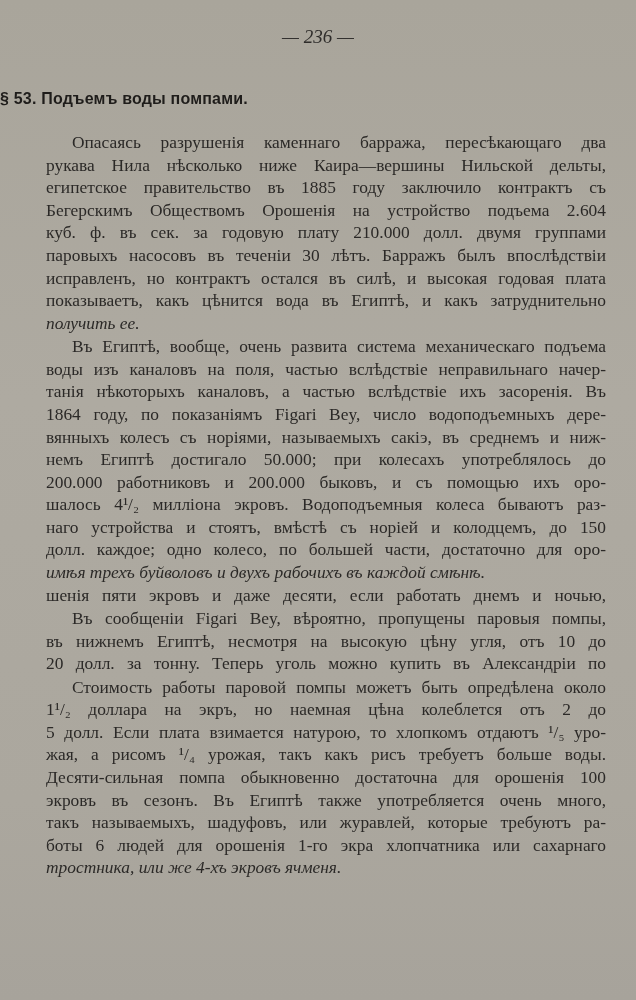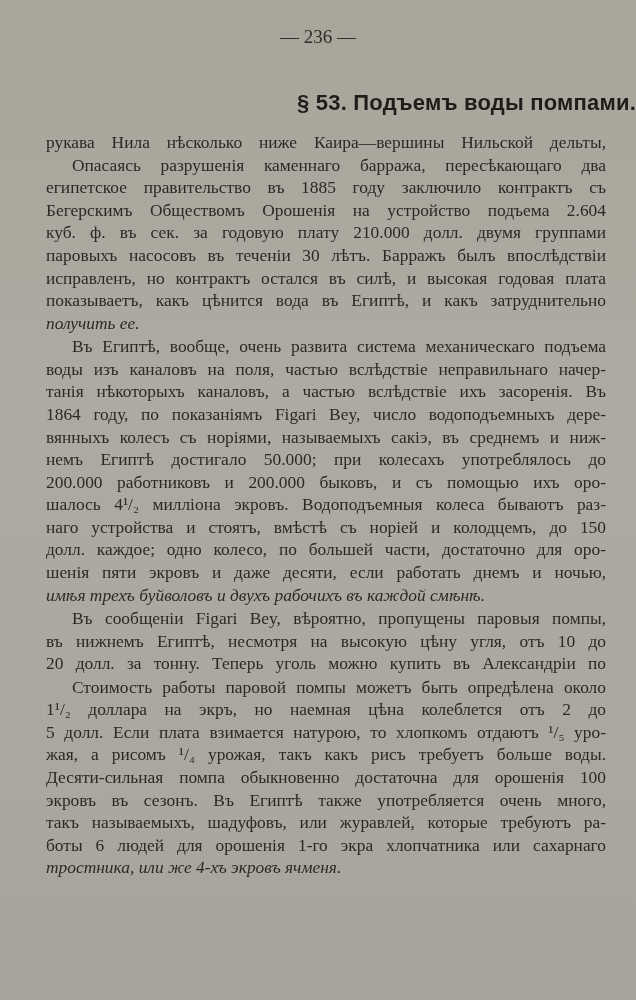--- a/index.html
+++ b/index.html
@@ -5,25 +5,25 @@
     html, body { margin:0; padding:0; }
     body {
       width:636px; height:1000px; overflow:hidden;
       background: linear-gradient(180deg, #a9a59b 0%, #aeaaa1 40%, #aba79e 80%, #a7a39b 100%);
       font-family: "DejaVu Serif", "Liberation Serif", serif;
       color:#2a2826;
       position:relative;
     }
     .page-num {
       position:absolute; top:26px; left:0; width:636px; text-align:center;
-      font-family:"Liberation Serif", serif; font-size:19px; color:#2e2c2a;
+      font-family:"Liberation Serif", serif; font-size:19px; color:#2e2c2a;font-style:italic;
     }
     .heading {
-      position:absolute; top:90px; left:0; width:636px; text-align:right;
-      font-family:"Liberation Sans", sans-serif; font-weight:bold; font-size:22px;
+      position:absolute; top:90px; left:0; width:636px; text-align:left;
+      font-family:"Liberation Sans", sans-serif; font-weight:bold; font-size:16px;
       color:#1f1d1b; letter-spacing:0.2px;
     }
     .body {
       position:absolute; left:46px; top:131px; width:560px;
     }
     .line {
       height:22.6px; line-height:22.6px;
       font-family:"Liberation Serif", serif; font-size:17.4px;
       white-space:nowrap; text-align:justify; text-align-last:justify;
       color:#2b2927;
@@ -33,44 +33,44 @@
     .gap { height:0.8px; }
   </style>
 </head>
 <body>
 
 <div class="page-num">— 236 —</div>
 <div class="heading">§ 53. Подъемъ воды помпами.</div>
 
 <div class="body">
   <div>
+    <div class="line indent">Опасаясь разрушенія каменнаго барража, пересѣкающаго два</div>
     <div class="line">рукава Нила нѣсколько ниже Каира—вершины Нильской дельты,</div>
-    <div class="line indent">Опасаясь разрушенія каменнаго барража, пересѣкающаго два</div>
     <div class="line">египетское правительство въ 1885 году заключило контрактъ съ</div>
     <div class="line">Бегерскимъ Обществомъ Орошенія на устройство подъема 2.604</div>
     <div class="line">куб. ф. въ сек. за годовую плату 210.000 долл. двумя группами</div>
     <div class="line">паровыхъ насосовъ въ теченіи 30 лѣтъ. Барражъ былъ впослѣдствіи</div>
     <div class="line">исправленъ, но контрактъ остался въ силѣ, и высокая годовая плата</div>
     <div class="line">показываетъ, какъ цѣнится вода въ Египтѣ, и какъ затруднительно</div>
     <div class="line last">получить ее.</div>
   </div>
   <div class="gap"></div>
   <div>
     <div class="line indent">Въ Египтѣ, вообще, очень развита система механическаго подъема</div>
     <div class="line">воды изъ каналовъ на поля, частью вслѣдствіе неправильнаго начер-</div>
     <div class="line">танія нѣкоторыхъ каналовъ, а частью вслѣдствіе ихъ засоренія. Въ</div>
     <div class="line">1864 году, по показаніямъ Figari Bey, число водоподъемныхъ дере-</div>
     <div class="line">вянныхъ колесъ съ норіями, называемыхъ сакіэ, въ среднемъ и ниж-</div>
     <div class="line">немъ Египтѣ достигало 50.000; при колесахъ употреблялось до</div>
     <div class="line">200.000 работниковъ и 200.000 быковъ, и съ помощью ихъ оро-</div>
     <div class="line">шалось 4¹/₂ милліона экровъ. Водоподъемныя колеса бываютъ раз-</div>
     <div class="line">наго устройства и стоятъ, вмѣстѣ съ норіей и колодцемъ, до 150</div>
     <div class="line">долл. каждое; одно колесо, по большей части, достаточно для оро-</div>
+    <div class="line last">имѣя трехъ буйволовъ и двухъ рабочихъ въ каждой смѣнѣ.</div>
     <div class="line">шенія пяти экровъ и даже десяти, если работать днемъ и ночью,</div>
-    <div class="line last">имѣя трехъ буйволовъ и двухъ рабочихъ въ каждой смѣнѣ.</div>
   </div>
   <div class="gap"></div>
   <div>
     <div class="line indent">Въ сообщеніи Figari Bey, вѣроятно, пропущены паровыя помпы,</div>
     <div class="line">въ нижнемъ Египтѣ, несмотря на высокую цѣну угля, отъ 10 до</div>
     <div class="line">20 долл. за тонну. Теперь уголь можно купить въ Александріи по</div>
   </div>
   <div class="gap"></div>
   <div>
     <div class="line indent">Стоимость работы паровой помпы можетъ быть опредѣлена около</div>

